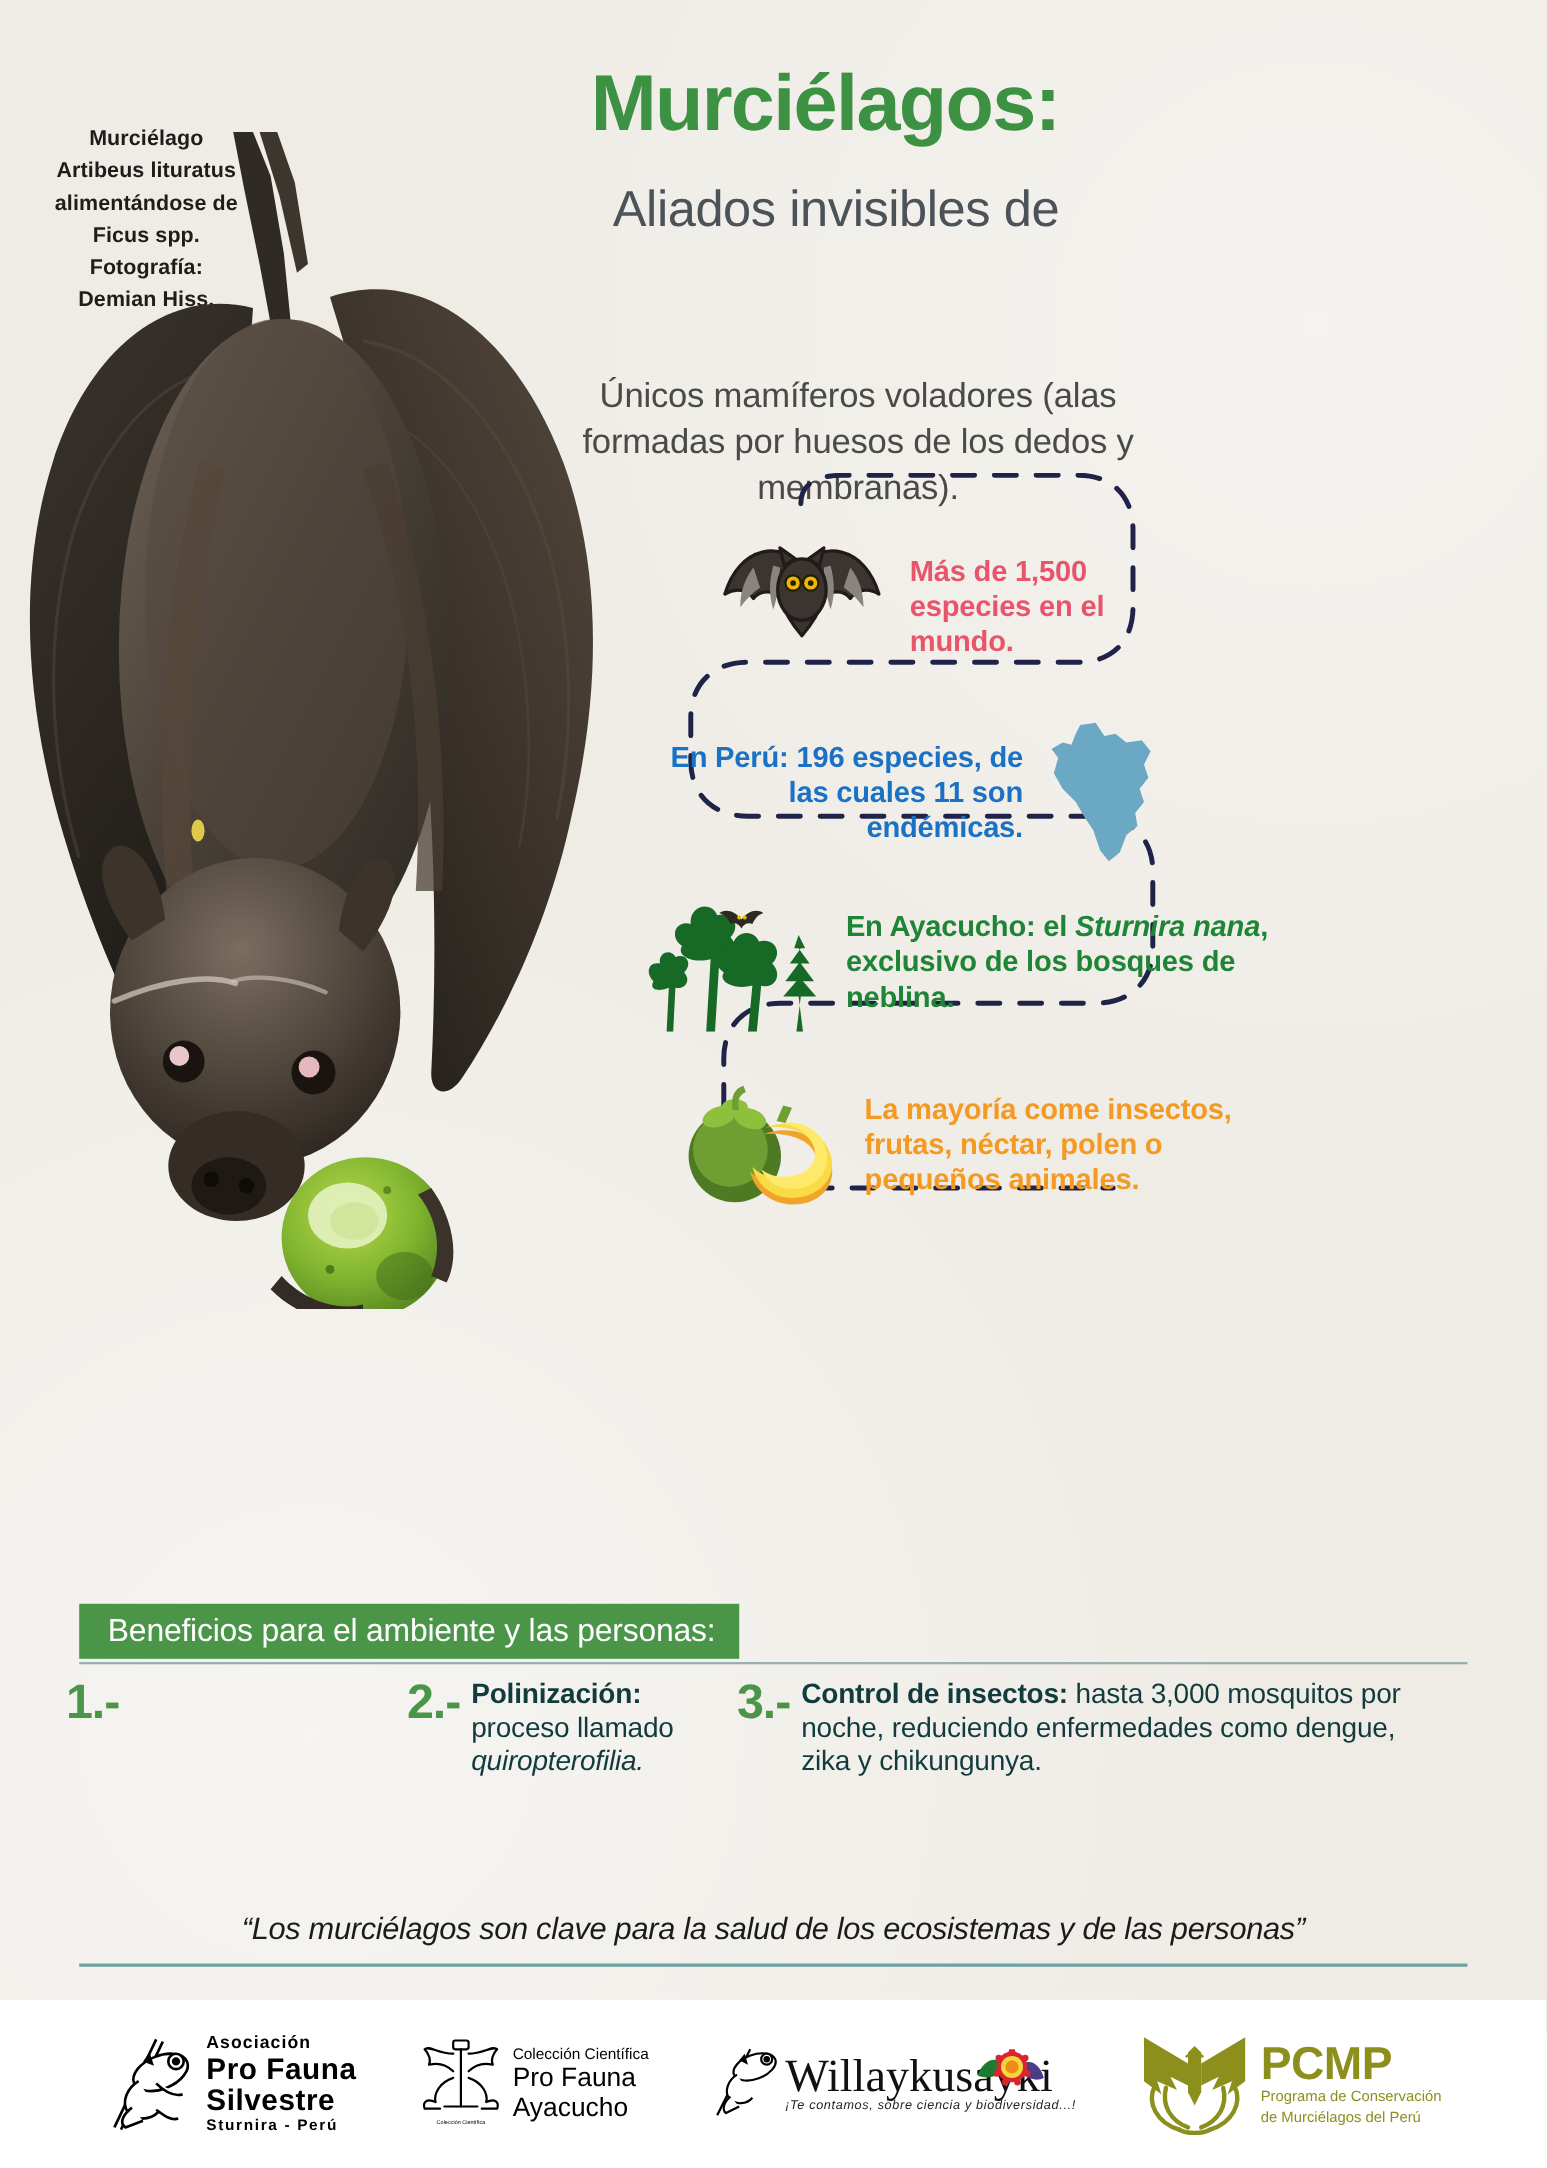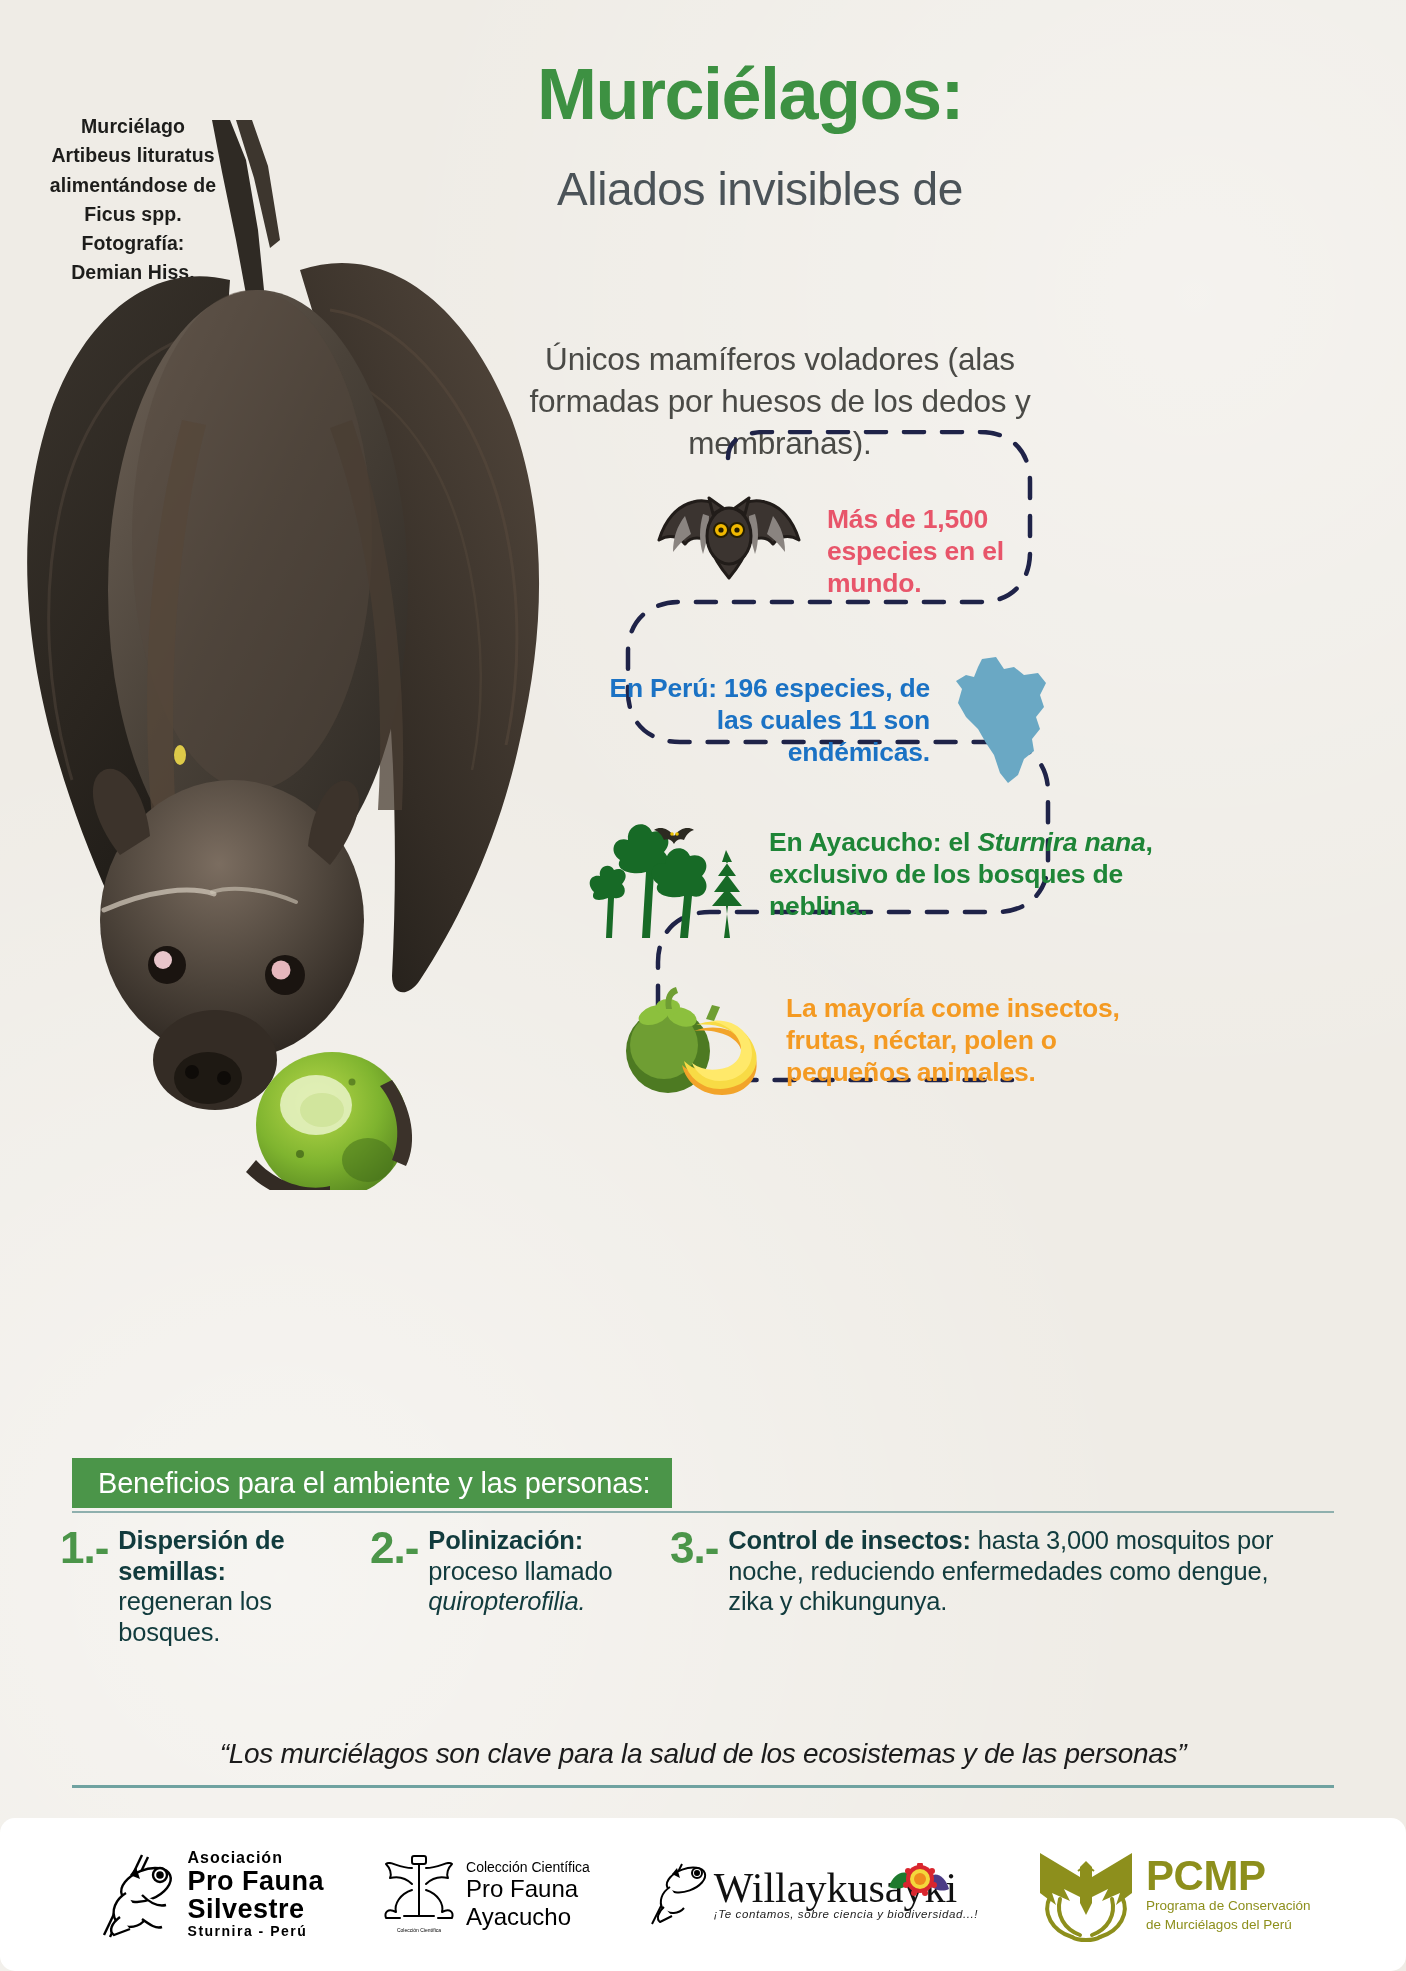--- a/index.html
+++ b/index.html
@@ -95,21 +95,21 @@
 
   .quote{
     position:absolute;left:72px;top:1738px;width:1262px;text-align:center;
     color:#1b1b1b;font-size:28px;font-style:italic;letter-spacing:-.3px;
   }
   .hr-teal2{position:absolute;left:72px;top:1785px;width:1262px;height:2.5px;background:#6fa2a0;}
 
   
   .footer{
     position:absolute;left:0;top:1818px;width:1406px;height:153px;background:#ffffff;
-    display:flex;align-items:center;justify-content:center;gap:56px;border-radius:15px;
+    display:flex;align-items:center;justify-content:center;gap:56px;
   }
   .logo{display:flex;align-items:center;}
   .logo-txt{display:flex;flex-direction:column;justify-content:center;}
 
   
   #logo-pfs .l1{font-size:16px;font-weight:bold;letter-spacing:1px;color:#000;line-height:1.1;}
   #logo-pfs .l2{font-size:27px;font-weight:bold;color:#000;line-height:1.05;letter-spacing:.5px;}
   #logo-pfs .l3{font-size:14px;font-weight:bold;letter-spacing:1.5px;color:#000;line-height:1.2;}
   
   #logo-cc .l1{font-size:14px;color:#000;line-height:1.2;}
@@ -335,21 +335,20 @@
   </div>
 
   <div class="benefits-banner">
     <span>Beneficios para el ambiente y las personas:</span>
   </div>
   <div class="hr-teal"></div>
 
   <div class="benefits">
     <div class="bcol" id="bcol1">
       <div class="bnum">1.-</div>
-      <div class="btxt"><b>Dispersión de semillas:</b><br><span>regeneran los bosques.</span></div>
     </div>
     <div class="bcol" id="bcol2">
       <div class="bnum">2.-</div>
       <div class="btxt"><b>Polinización:</b><br><span>proceso llamado </span><span class="it">quiropterofilia.</span></div>
     </div>
     <div class="bcol" id="bcol3">
       <div class="bnum">3.-</div>
       <div class="btxt"><b>Control de insectos:</b><span> hasta 3,000 mosquitos por noche, reduciendo enfermedades como dengue, zika y chikungunya.</span></div>
     </div>
   </div>

